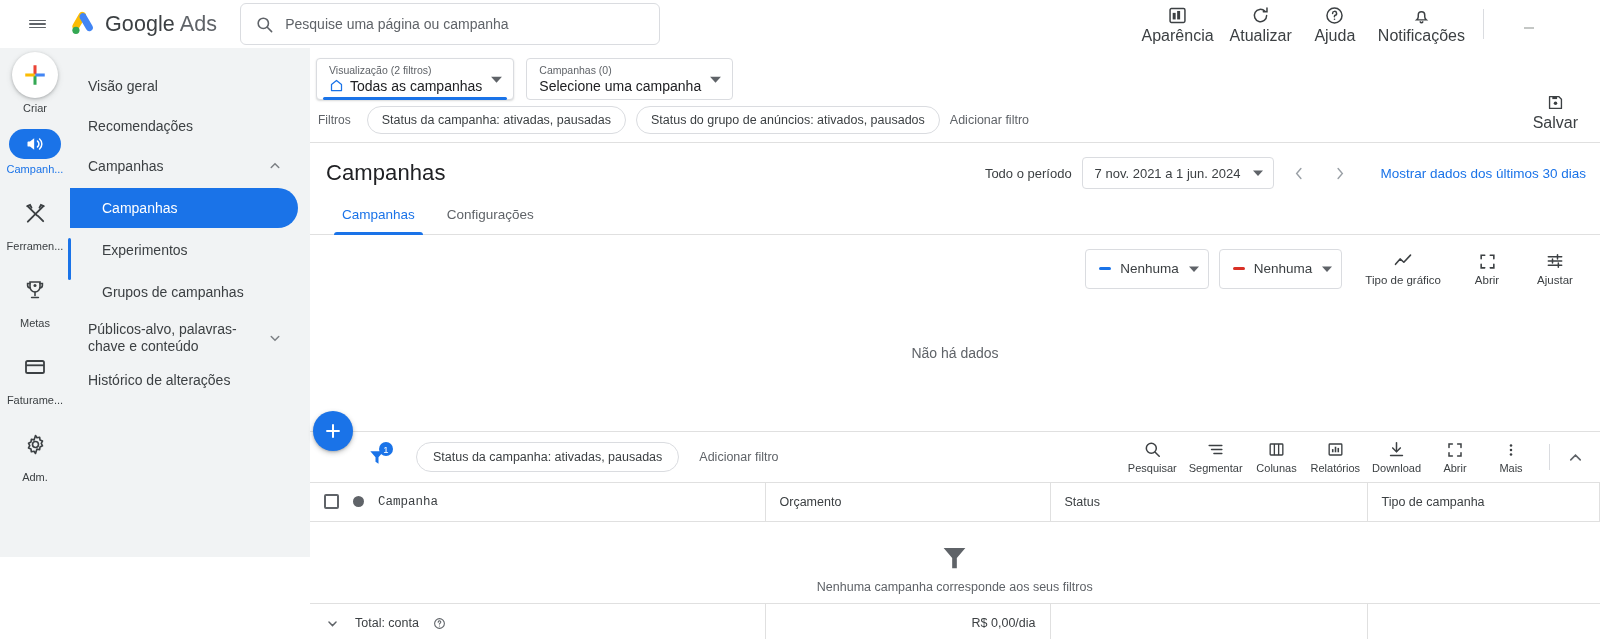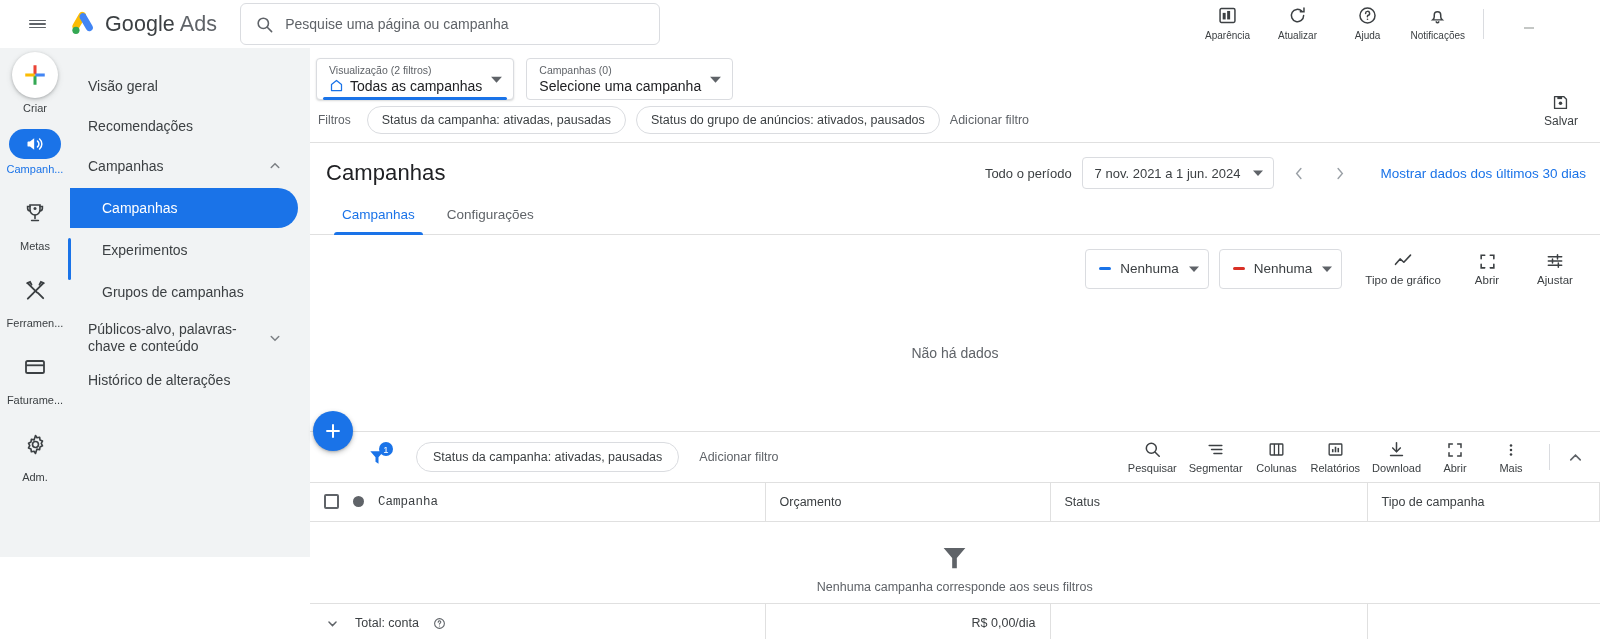--- a/index.html
+++ b/index.html
@@ -49,21 +49,21 @@
   .searchwrap input::placeholder { color: #5f6368; }
 
   .topbar-spacer { flex: 1; }
 
   .top-actions { display: flex; align-items: center; gap: 4px; }
   .top-action {
     min-width: 66px; padding: 2px 6px 3px;
     display: flex; flex-direction: column; align-items: center; gap: 3px;
     cursor: pointer; border-radius: 6px;
   }
-  .top-action .lbl { font-size: 10px; color: #3c4043; white-space: nowrap; line-height: 13px; }
+  .top-action .lbl { font-size: 16px; color: #3c4043; white-space: nowrap; line-height: 13px; }
   .top-divider { width: 1px; height: 30px; background: #dadce0; margin: 0 8px; }
   .avatar-slot { width: 90px; height: 32px; position: relative; }
   .avatar-dash { position:absolute; left: 28px; top: 19px; width: 10px; height: 1.5px; background:#c4c7c5; }
 
   
   .body { flex: 1; display: flex; min-height: 0; }
 
   
   .rail {
     width: 70px; min-width: 70px;
@@ -143,21 +143,21 @@
     height: 28px; border: 1px solid #dadce0; border-radius: 14px;
     display: flex; align-items: center; padding: 0 14px;
     font-size: 12.5px; color: #3c4043; background: #fff; cursor: pointer; white-space: nowrap;
   }
   .addfilter { font-size: 12.5px; color: #5f6368; cursor: pointer; white-space: nowrap; }
   .save-btn {
     position: absolute; right: 14px; top: -10px;
     display: flex; flex-direction: column; align-items: center; gap: 2px;
     cursor: pointer; padding: 3px 8px; border-radius: 6px;
   }
-  .save-btn .lbl { font-size: 12px; color: #3c4043; }
+  .save-btn .lbl { font-size: 16px; color: #3c4043; }
 
   
   .title-row {
     display: flex; align-items: center;
     padding: 14px 14px 8px 16px;
   }
   .page-title { font-size: 22px; color: #202124; font-weight: 400; letter-spacing: .1px; }
   .title-spacer { flex: 1; }
   .daterange { display: flex; align-items: center; gap: 10px; }
   .dr-label { font-size: 13px; color: #3c4043; }
@@ -368,42 +368,42 @@
             <path d="M3 10v4a1 1 0 0 0 1 1h2l5 4V5L6 9H4a1 1 0 0 0-1 1z"></path>
             <path d="M15 8.5a4.5 4.5 0 0 1 0 7" fill="none" stroke="#fff" stroke-width="1.8" stroke-linecap="round"></path>
             <path d="M17.5 6a8 8 0 0 1 0 12" fill="none" stroke="#fff" stroke-width="1.8" stroke-linecap="round"></path>
           </svg>
         </div>
         <span class="rail-lbl">Campanh...</span>
       </div>
 
       <div class="rail-item">
         <div class="rail-icon">
+          <svg width="23" height="23" viewBox="0 0 24 24" fill="none" stroke="#3c4043" stroke-width="2" stroke-linecap="round">
+            <path d="M4 4.5l9.5 9.5M14.5 14.5 20 20"></path>
+            <path d="M20 4.5 10.5 14M9.5 15 4 20.5"></path>
+            <path d="M3.4 4.2 6.3 3l1.5 2.9"></path>
+              <path d="M20.6 4.2 17.7 3l-1.5 2.9"></path>
+          </svg>
+        </div>
+        <span class="rail-lbl">Ferramen...</span>
+      </div>
+
+      <div class="rail-item">
+        <div class="rail-icon">
           <svg width="24" height="24" viewBox="0 0 24 24" fill="none" stroke="#3c4043" stroke-width="1.6" stroke-linecap="round">
             <path d="M7 4h10v5a5 5 0 0 1-10 0V4z"></path>
             <path d="M7 5.5H4.6v1.8A3 3 0 0 0 7.3 10"></path>
             <path d="M17 5.5h2.4v1.8A3 3 0 0 1 16.7 10"></path>
             <line x1="12" y1="14" x2="12" y2="17.5"></line>
               <line x1="8.6" y1="19.5" x2="15.4" y2="19.5"></line>
             <circle cx="12" cy="7.4" r="1.5" fill="#3c4043" stroke="none"></circle>
           </svg>
         </div>
         <span class="rail-lbl">Metas</span>
-      </div>
-
-      <div class="rail-item">
-        <div class="rail-icon">
-          <svg width="23" height="23" viewBox="0 0 24 24" fill="none" stroke="#3c4043" stroke-width="2" stroke-linecap="round">
-            <path d="M4 4.5l9.5 9.5M14.5 14.5 20 20"></path>
-            <path d="M20 4.5 10.5 14M9.5 15 4 20.5"></path>
-            <path d="M3.4 4.2 6.3 3l1.5 2.9"></path>
-              <path d="M20.6 4.2 17.7 3l-1.5 2.9"></path>
-          </svg>
-        </div>
-        <span class="rail-lbl">Ferramen...</span>
       </div>
 
       <div class="rail-item">
         <div class="rail-icon">
           <svg width="24" height="24" viewBox="0 0 24 24" fill="none" stroke="#3c4043" stroke-width="1.8">
             <rect x="3" y="6" width="18" height="12" rx="1.6"></rect>
             <line x1="3" y1="10.3" x2="21" y2="10.3"></line>
           </svg>
         </div>
         <span class="rail-lbl">Faturame...</span>

